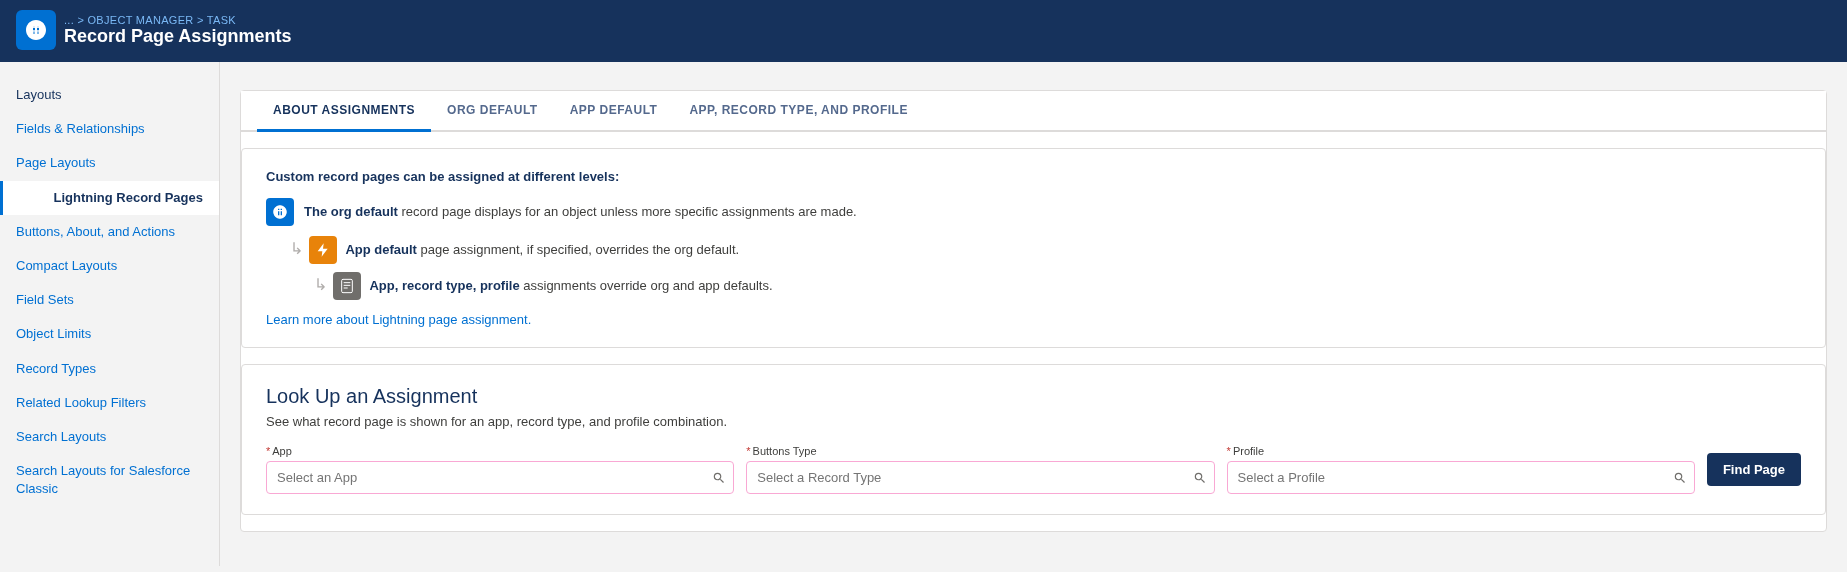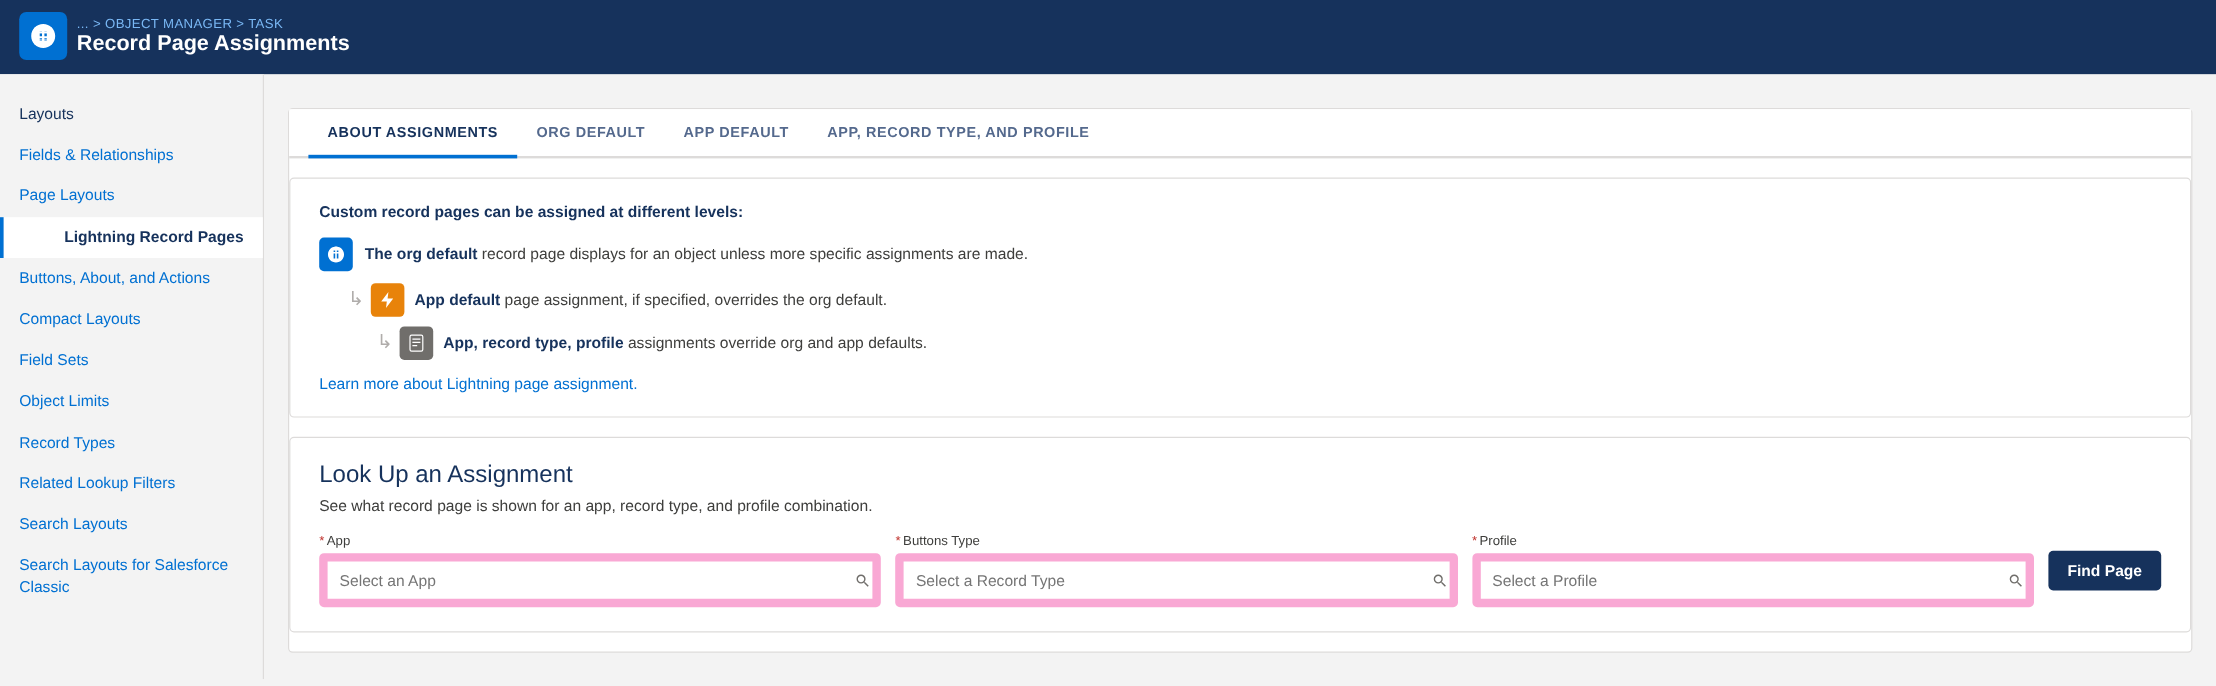--- a/index.html
+++ b/index.html
@@ -142,21 +142,21 @@
     .field-group { display: flex; flex-direction: column; flex: 1; }
     .field-label { font-size: 11px; color: #3e3e3c; margin-bottom: 4px; }
     .field-label .required { color: #c23934; margin-right: 2px; }
     .field-input-wrapper {
       position: relative;
       display: flex;
       align-items: center;
     }
     .field-input {
       width: 100%;
-      border: 7px solid #f9a8d4;
+      border: 1px solid #f9a8d4;
       border-radius: 4px;
       padding: 8px 32px 8px 10px;
       font-size: 13px;
       color: #706e6b;
       background: white;
       outline: none;
     }
     .search-icon-btn {
       position: absolute;
       right: 8px;

